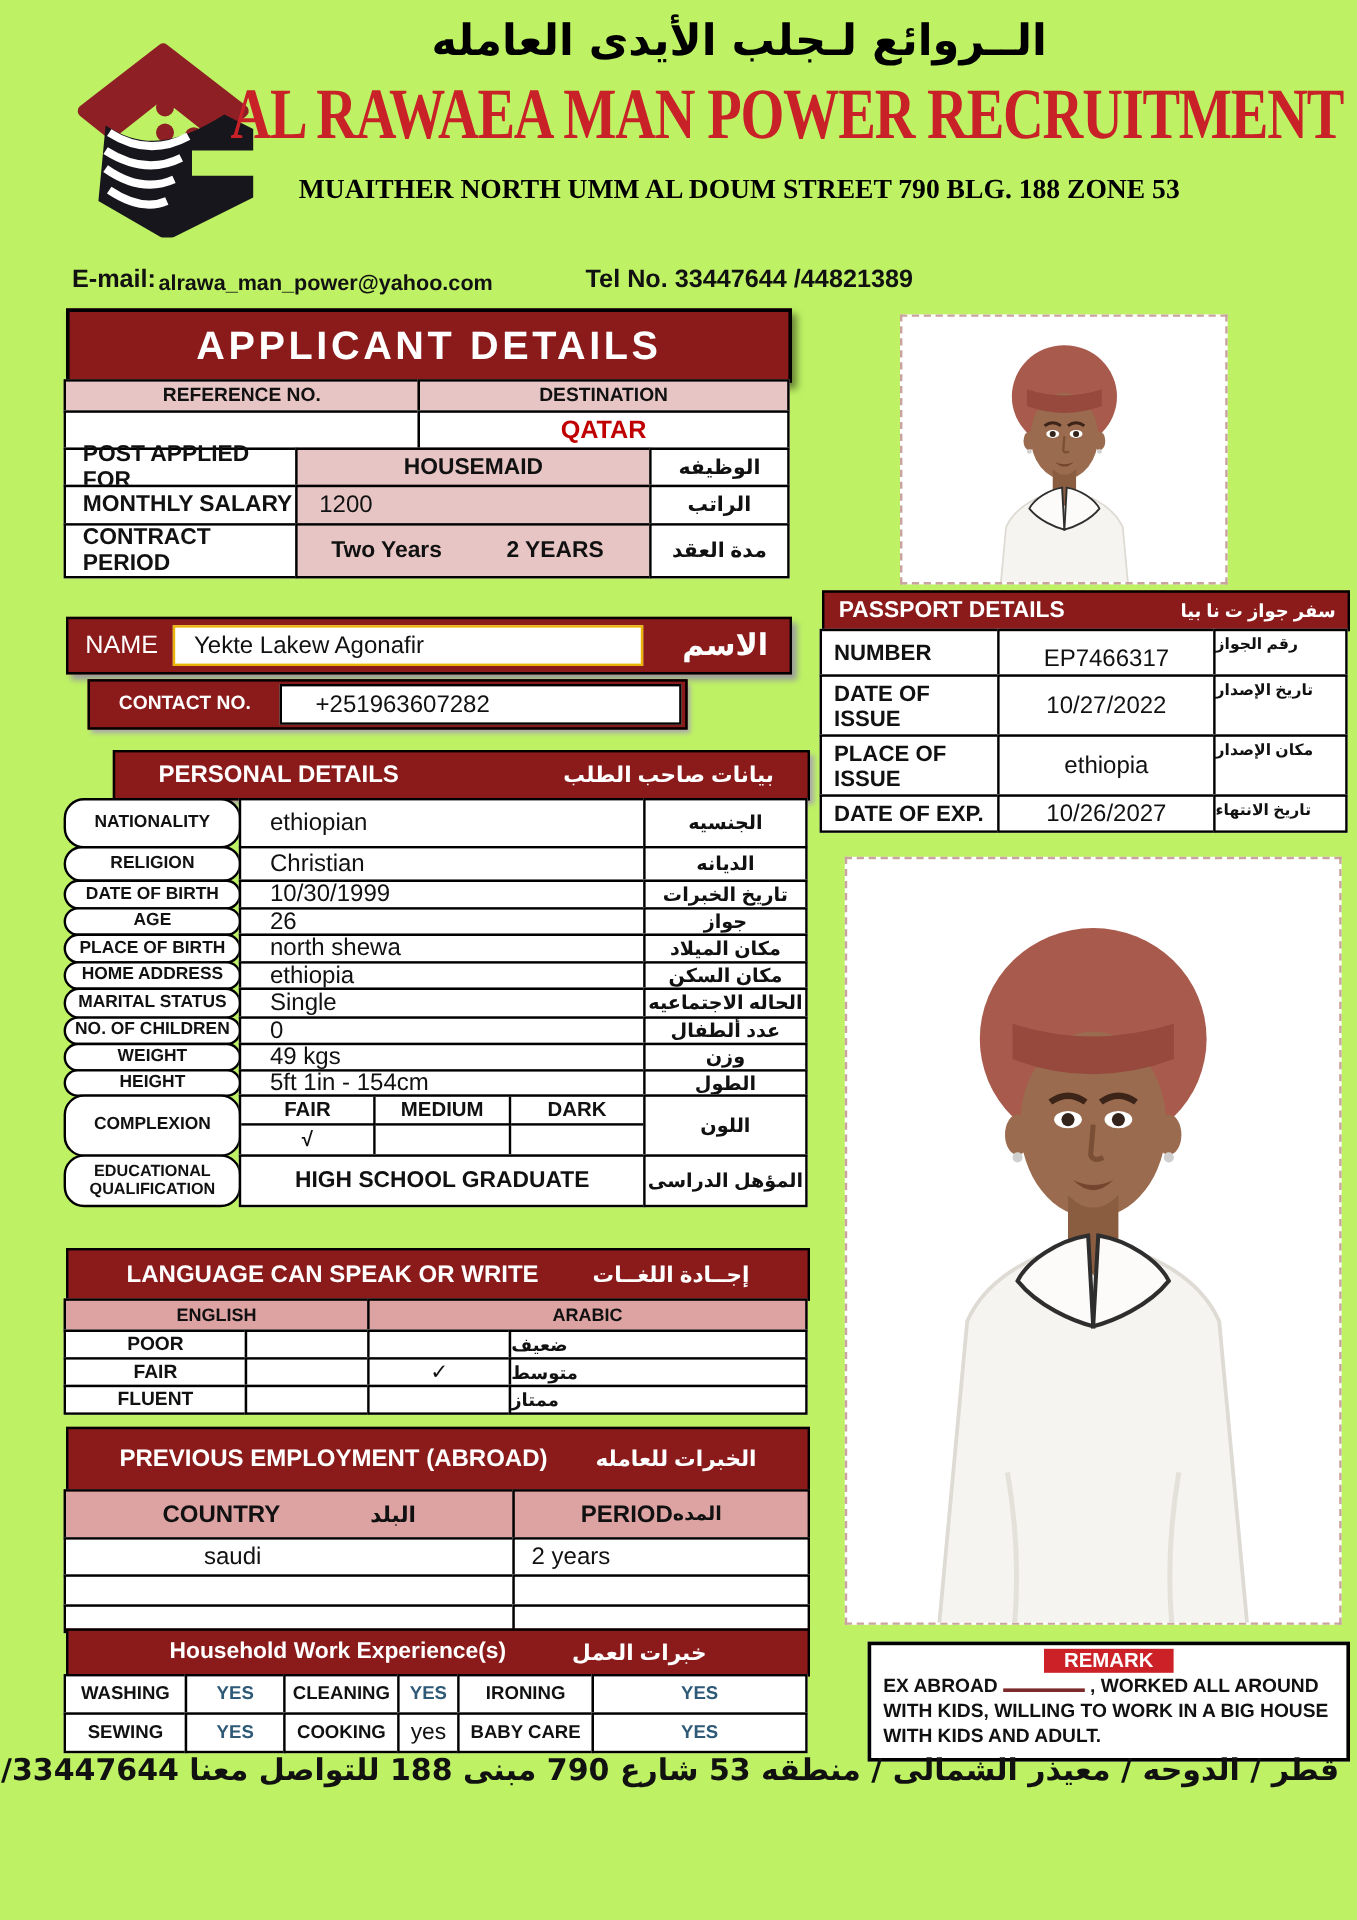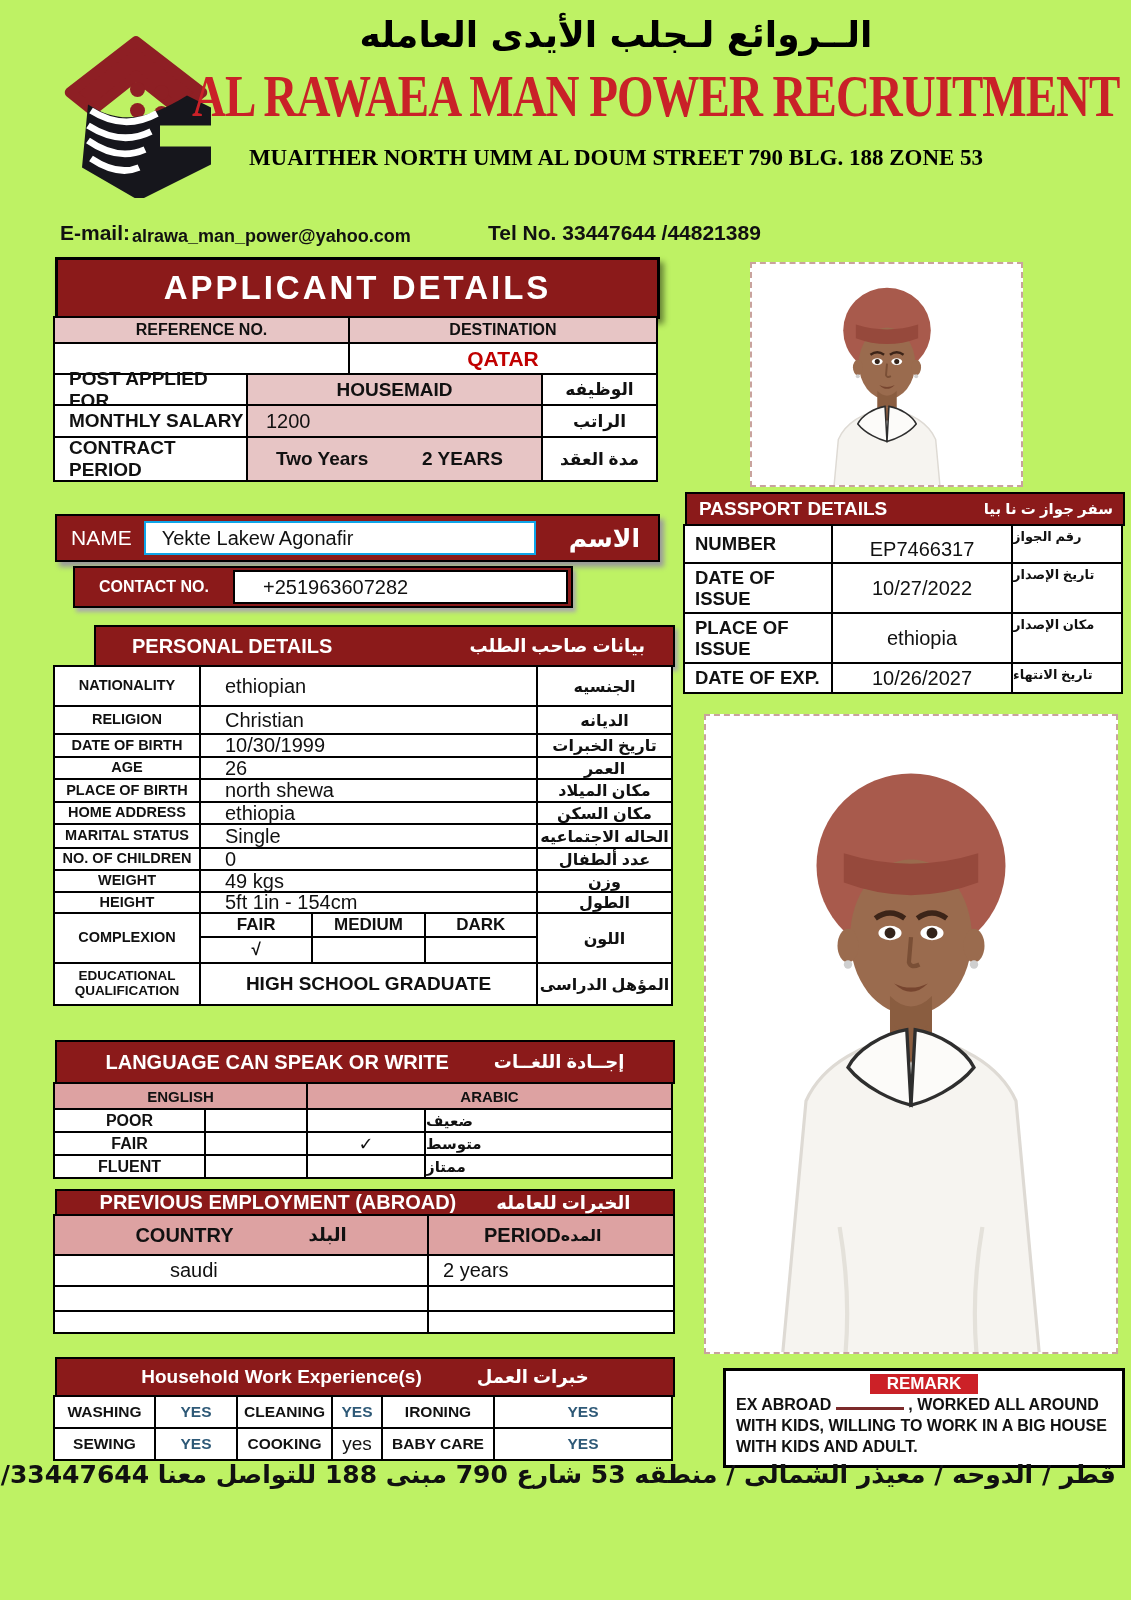--- a/index.html
+++ b/index.html
@@ -34,57 +34,57 @@
   .ar1{width:297px;}.ar2{width:310px;}
   .ac1{width:195px;}.ac2{width:297px;}.ac3{width:117px;}
   .lab{font-weight:bold;font-size:19px;padding-left:14px;}
   .aval{font-size:20px;padding-left:18px;}
   .acell{font-weight:bold;font-size:17px;justify-content:center;}
   .qatar{color:#c00000;font-weight:bold;font-size:21px;}
   
   .namebar{left:55px;top:514px;width:605px;height:48px;background:#8b1a1a;border:2px solid #000;
            box-sizing:border-box;display:flex;align-items:center;box-shadow:4px 5px 5px #9b9b9b;}
   .namebar .nlabel{color:#fff;font-weight:normal;font-size:21px;margin-left:14px;}
-  .namebar .ninput{margin-left:12px;width:392px;height:34px;background:#fff;border:2px solid #0ea5e9;
+  .namebar .ninput{margin-left:12px;width:392px;height:34px;background:#fff;border:2px solid #eab308;
                    box-sizing:border-box;display:flex;align-items:center;padding-left:16px;font-size:20px;}
   .namebar .nar{margin-left:auto;margin-right:18px;color:#fff;font-weight:bold;font-size:25px;}
   .contact{left:73px;top:566px;width:500px;height:42px;background:#8b1a1a;border:2px solid #000;
            box-sizing:border-box;display:flex;align-items:center;box-shadow:3px 4px 4px #aaa;}
   .contact .clabel{width:158px;color:#fff;font-weight:bold;font-size:16px;text-align:center;}
   .contact .cinput{flex:1;height:34px;margin-right:3px;background:#fff;border:2px solid #000;
                    box-sizing:border-box;display:flex;align-items:center;padding-left:28px;font-size:20px;}
   
   .bar{background:#8b1a1a;border:2px solid #000;box-sizing:border-box;color:#fff;display:flex;align-items:center;}
   .bar .bt{font-weight:bold;font-size:20px;}
   .bar .ba{font-weight:bold;font-size:18px;}
   
   .pers{left:55px;top:625px;width:620px;}
   .pers .bar{height:42px;justify-content:space-between;padding:0 28px 0 36px;}
-  .pc1{width:148px;}.pc2{width:339px;}.pc3{width:137px;}
+  .pc1{width:148px;border-radius:17px;}.pc2{width:339px;}.pc3{width:137px;}
   .plab{font-weight:bold;font-size:14.5px;justify-content:center;text-align:center;line-height:1.1;}
   .pval{font-size:20px;padding-left:24px;}
   .parab{font-weight:bold;font-size:16px;justify-content:center;}
   .subgrid{flex-direction:column;padding:0 !important;align-items:stretch !important;}
   .subrow{display:flex;flex:1;}
   .subrow>span{flex:1;border-right:2px solid #000;border-bottom:2px solid #000;display:flex;
                align-items:center;justify-content:center;font-weight:bold;font-size:17px;}
   .subrow>span:last-child{border-right:none;}
   .subrow:last-child>span{border-bottom:none;}
   
   .lang{left:55px;top:1040px;width:620px;}
   .lang .bar{height:44px;justify-content:center;gap:45px;}
   .lh1{width:255px;}.lh2{width:367px;}
   .lc1{width:153px;}.lc2{width:104px;}.lc3{width:120px;}.lc4{width:249px;}
   .lhead{font-weight:bold;font-size:15px;justify-content:center;}
   .llab{font-weight:bold;font-size:16px;justify-content:center;}
   .lchk{justify-content:center;font-size:18px;font-weight:bold;}
   .larab{justify-content:flex-end;padding-right:3px;font-weight:bold;font-size:15px;}
   
   .emp{left:55px;top:1189px;width:620px;}
-  .emp .bar{height:27px;justify-content:center;gap:40px;}
+  .emp .bar{height:54px;justify-content:center;gap:40px;}
   .ec1{width:376px;}.ec2{width:248px;}
   .ehead1{justify-content:center;gap:75px;font-weight:bold;}
   .ehead1 .e1{font-size:20px;}.ehead1 .e2{font-size:18px;}
   .ehead2{padding:0 10px 0 55px;font-weight:bold;}
   .ehead2 .e1{font-size:20px;}.ehead2 .e2{font-size:16px;font-weight:bold;}
   .eval1{font-size:20px;padding-left:115px;}
   .eval2{font-size:20px;padding-left:14px;}
   
   .house{left:55px;top:1357px;width:620px;}
   .house .bar{height:40px;justify-content:center;gap:55px;}
@@ -205,21 +205,21 @@
       <div class="pc3 parab rtl">الديانه</div>
     </div>
     <div class="trow" style="height:25px;">
       <div class="pc1 plab">DATE OF BIRTH</div>
       <div class="pc2 pval">10/30/1999</div>
       <div class="pc3 parab rtl">تاريخ الخبرات</div>
     </div>
     <div class="trow" style="height:24px;">
       <div class="pc1 plab">AGE</div>
       <div class="pc2 pval">26</div>
-      <div class="pc3 parab rtl">العمر</div>
+      <div class="pc3 parab rtl">جواز</div>
     </div>
     <div class="trow" style="height:25px;">
       <div class="pc1 plab">PLACE OF BIRTH</div>
       <div class="pc2 pval">north shewa</div>
       <div class="pc3 parab rtl">مكان الميلاد</div>
     </div>
     <div class="trow" style="height:24px;">
       <div class="pc1 plab">HOME ADDRESS</div>
       <div class="pc2 pval">ethiopia</div>
       <div class="pc3 parab rtl">مكان السكن</div>

